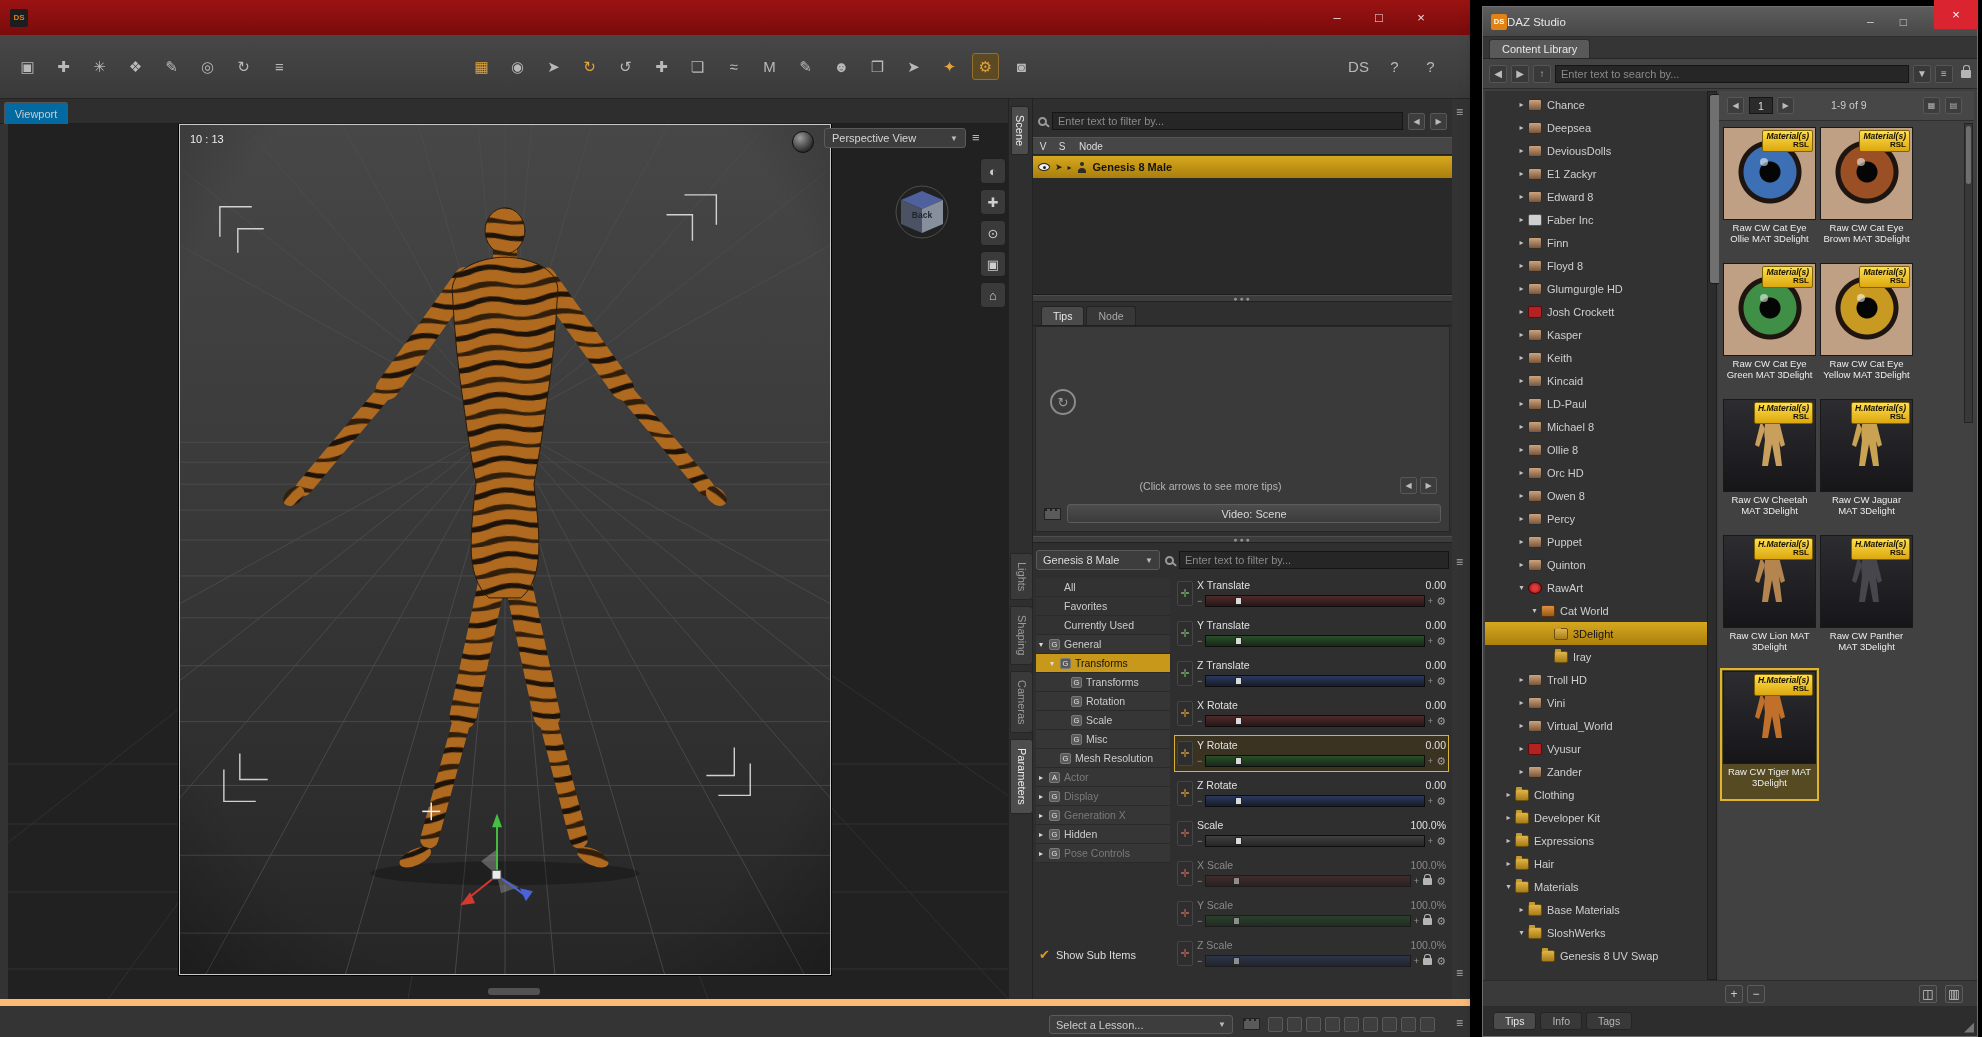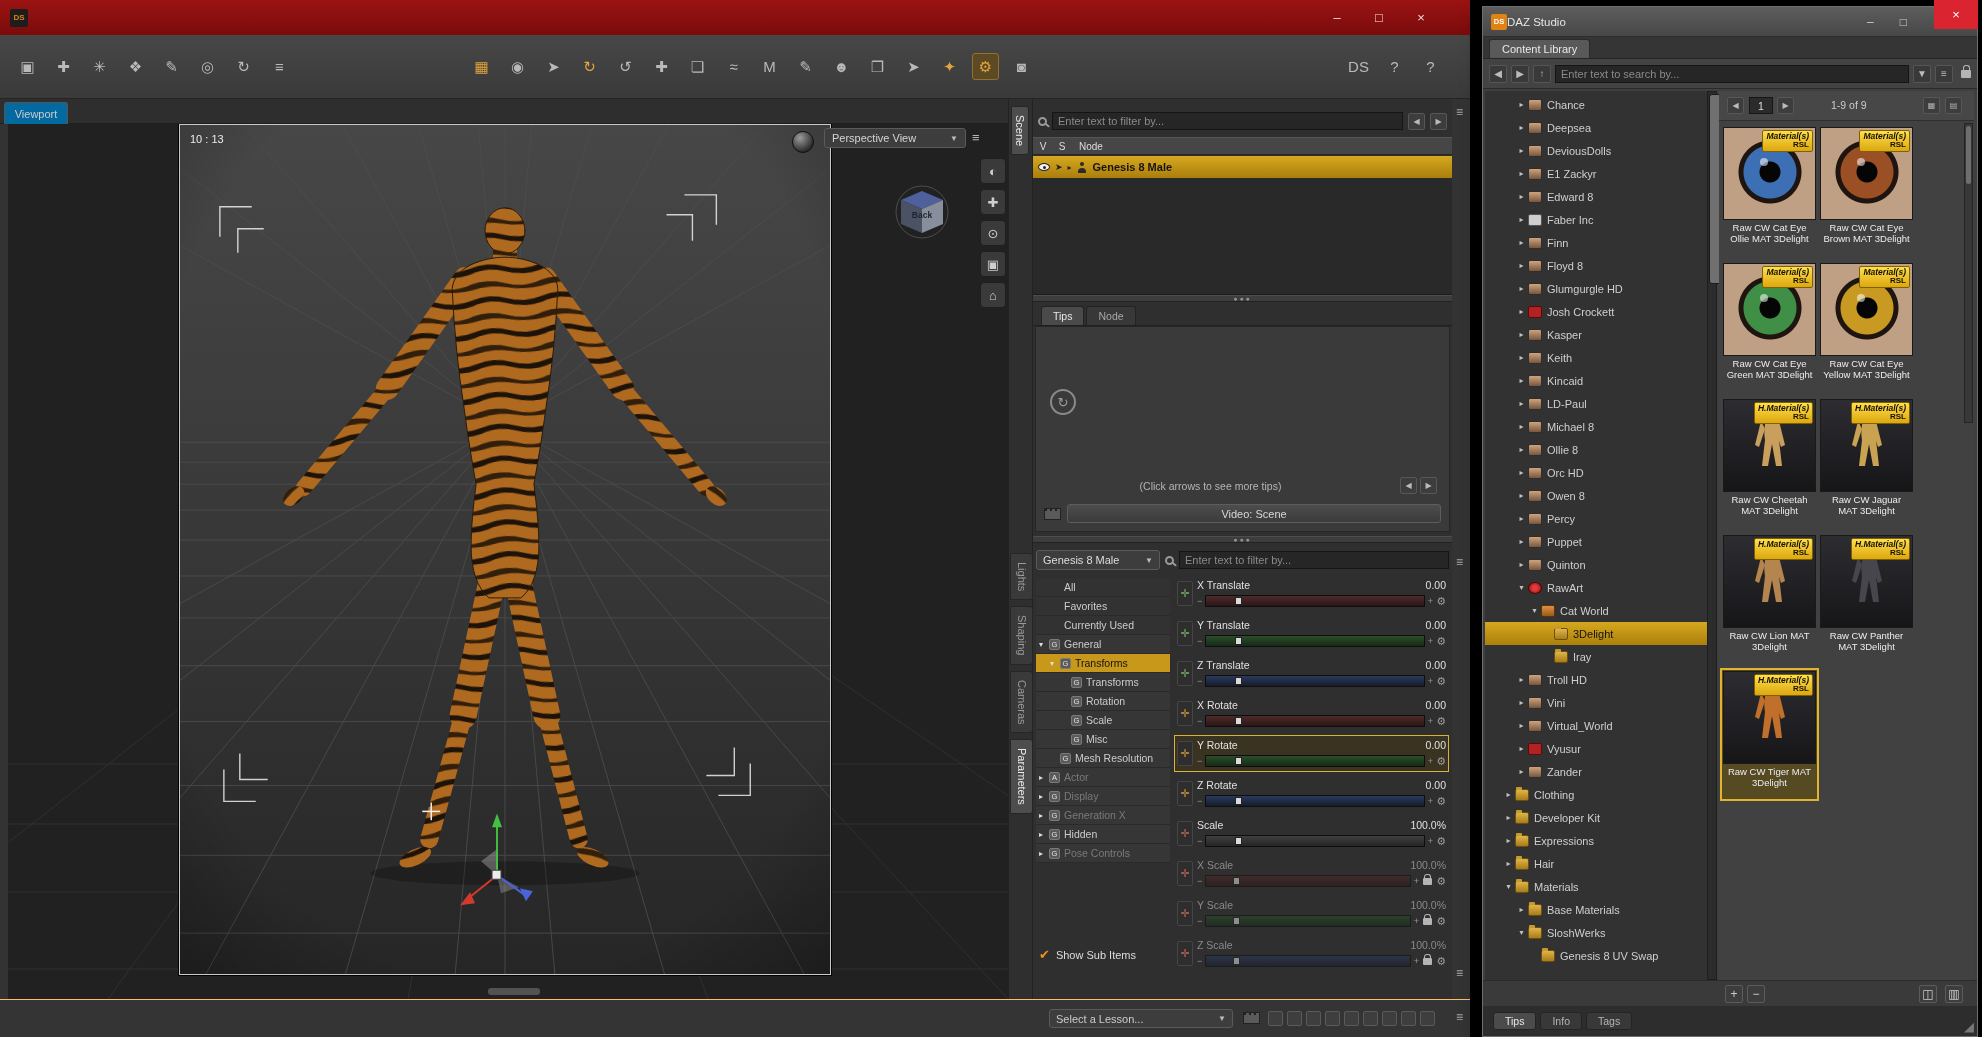--- a/index.html
+++ b/index.html
@@ -141,21 +141,21 @@
   .srow[data-state~="dim"] .track{opacity:.55}
   .handle{position:absolute;left:13%;top:1px;width:7px;height:8px;background:#dcdcdc;border:1px solid #222}
   .lockic{display:none;width:9px;height:7px;background:#b5b5b5;border-radius:1px;position:relative;margin:0 1px;flex:none}
   .lockic::before{content:"";position:absolute;left:1px;top:-4px;width:5px;height:4px;border:1.5px solid #b5b5b5;
     border-bottom:none;border-radius:3px 3px 0 0}
   .srow[data-state~="locked"] .lockic{display:block}
   .gear{font-size:11px;color:#9a9a9a;flex:none}
 
   .strip-ic{position:absolute;left:1456px;color:#aaa;font-size:12px;line-height:1}
 
-  .m-bottom{position:absolute;left:0;top:999px;width:1470px;height:38px;background:#343434;border-top:1px solid #fdba74}
+  .m-bottom{position:absolute;left:0;top:999px;width:1470px;height:38px;background:#343434;border-top:7px solid #fdba74}
   .lesson{position:absolute;left:1049px;top:9px;width:184px;height:19px;background:#3d3d3d;border:1px solid #5a5a5a;
     border-radius:3px;color:#ccc;display:flex;align-items:center;padding:0 6px}
   .lfilm{position:absolute;left:1243px;top:12px}
   .lnavs{position:absolute;left:1268px;top:11px;display:flex;gap:4px}
   .lnav{width:15px;height:15px;background:#3e3e3e;border:1px solid #5a5a5a;border-radius:2px}
 
   
   .lwin{position:absolute;left:1482px;top:6px;width:496px;height:1031px;background:#3f3f3f;
     border:1px solid #6e6e6e;box-shadow:0 0 16px #000}
   .l-title{position:relative;height:30px;background:linear-gradient(180deg,#5d5d5d,#474747);display:flex;

